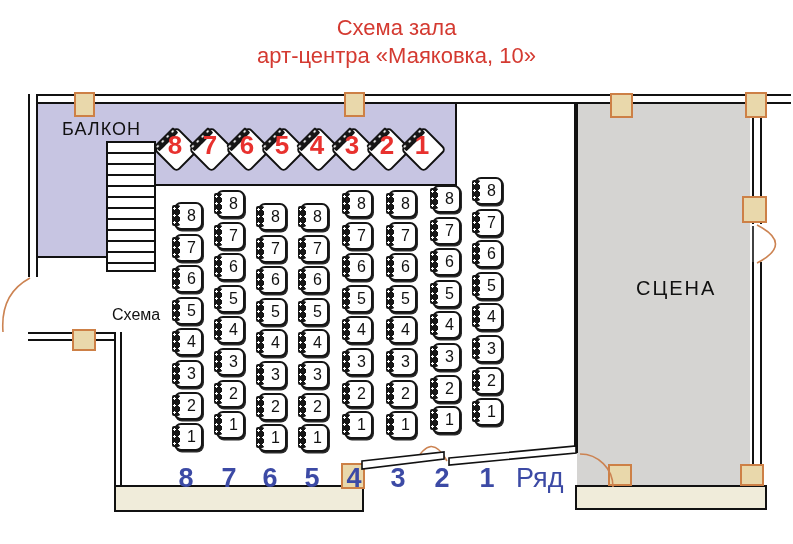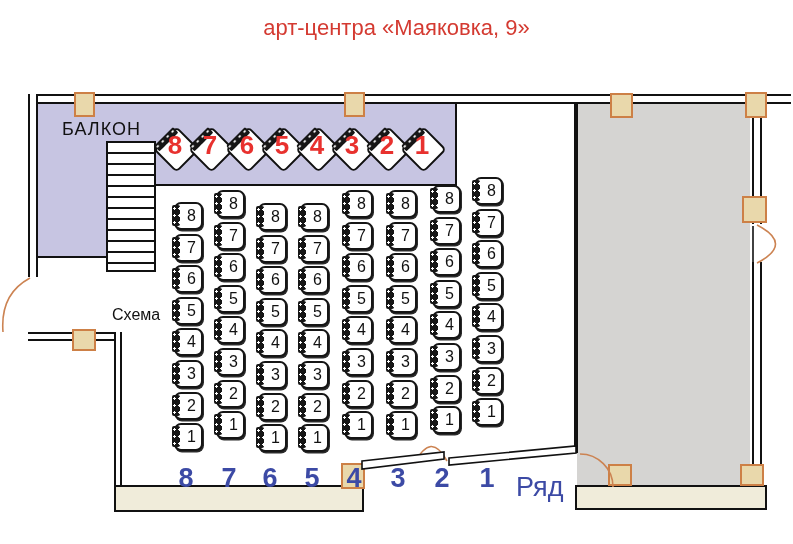--- a/index.html
+++ b/index.html
@@ -50,31 +50,32 @@
         justify-content:center;font-size:16px;color:#111;z-index:3;}
 
   
   #stage{left:577px;top:104px;width:173px;height:383px;background:var(--stage-gray,#d5d4d2);}
   #stage-label{left:636px;top:277px;font-size:20px;letter-spacing:2px;color:#111;}
 
   
   #seats-label{left:112px;top:306px;font-size:16px;color:#111;}
   .row-num{position:absolute;transform:translateX(-50%);font-size:27px;font-weight:bold;
         color:var(--row-number-blue,#3c4aa5);z-index:7;}
-  #row-word{left:516px;top:463px;font-size:27px;color:var(--row-number-blue,#3c4aa5);z-index:7;margin-top:9px;}
+  #row-word{left:516px;top:463px;font-size:27px;color:var(--row-number-blue,#3c4aa5);z-index:7;}
 
   #doors-overlay{left:0;top:0;z-index:8;pointer-events:none;}
 </style>
 </head>
 <body>
 
 <div id="canvas">
 
   <div id="title" class="abs">
-    <div>арт-центра «Маяковка, 9»</div>
+    <div>Схема зала</div>
+    <div>арт-центра «Маяковка, 10»</div>
   </div>
 
   <div class="abs balcony" style="left:38px;top:104px;width:417px;height:80px;border-right:2px solid #111;border-bottom:2px solid #111;"></div>
   <div class="abs balcony" style="left:38px;top:104px;width:72px;height:152px;border-bottom:2px solid #111;"></div>
   <div id="balcony-label" class="abs">БАЛКОН</div>
   <div id="stairs" class="abs"></div>
   <div id="balcony-seats">
       <div class="bseat" style="left: 154px; top: 125px;">
         <span class="diamond"></span>
         <span class="num">8</span>
@@ -103,20 +104,21 @@
         <span class="diamond"></span>
         <span class="num">2</span>
       </div>
       <div class="bseat" style="left: 401px; top: 125px;">
         <span class="diamond"></span>
         <span class="num">1</span>
       </div>
     </div>
 
   <div id="stage" class="abs"></div>
+  <div id="stage-label" class="abs">СЦЕНА</div>
   <div class="abs wall-solid" style="left:574px;top:104px;width:4px;height:349px;"></div>
 
   <div class="abs wall-h" style="left:28px;top:94px;width:763px;height:6px;"></div>
   <div class="abs wall-v" style="left:28px;top:94px;width:6px;height:183px;"></div>
   <div class="abs wall-h" style="left:28px;top:332px;width:93px;height:5px;"></div>
   <div class="abs wall-v" style="left:114px;top:332px;width:4px;height:155px;"></div>
   <div class="abs wall-v" style="left:752px;top:94px;width:6px;height:130px;"></div>
   <div class="abs wall-v" style="left:752px;top:262px;width:6px;height:227px;"></div>
   <div class="abs band" style="left:114px;top:485px;width:246px;height:23px;"></div>
   <div class="abs band" style="left:575px;top:485px;width:188px;height:21px;"></div>

